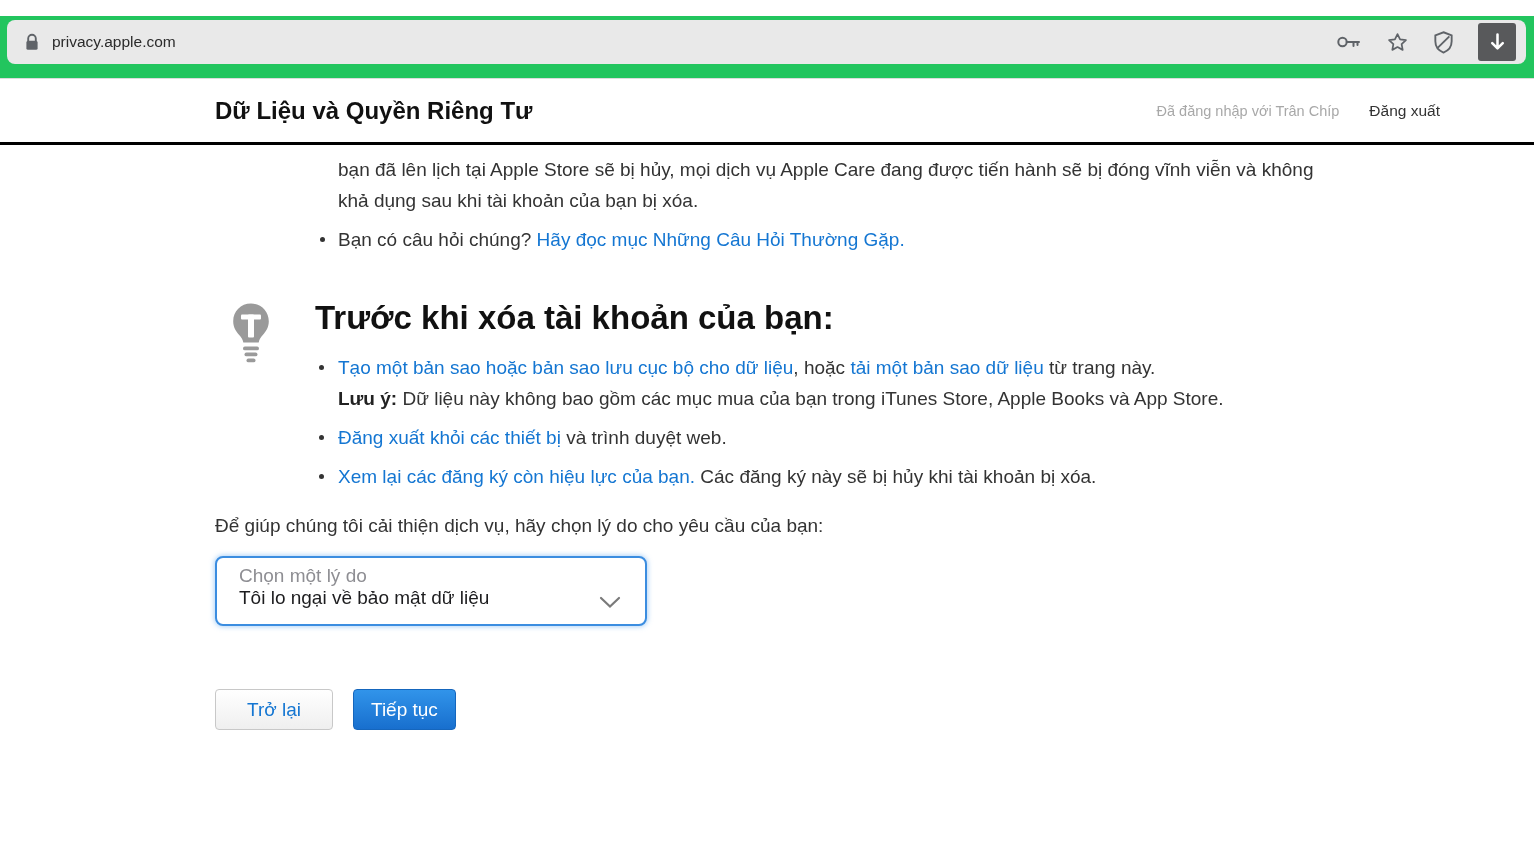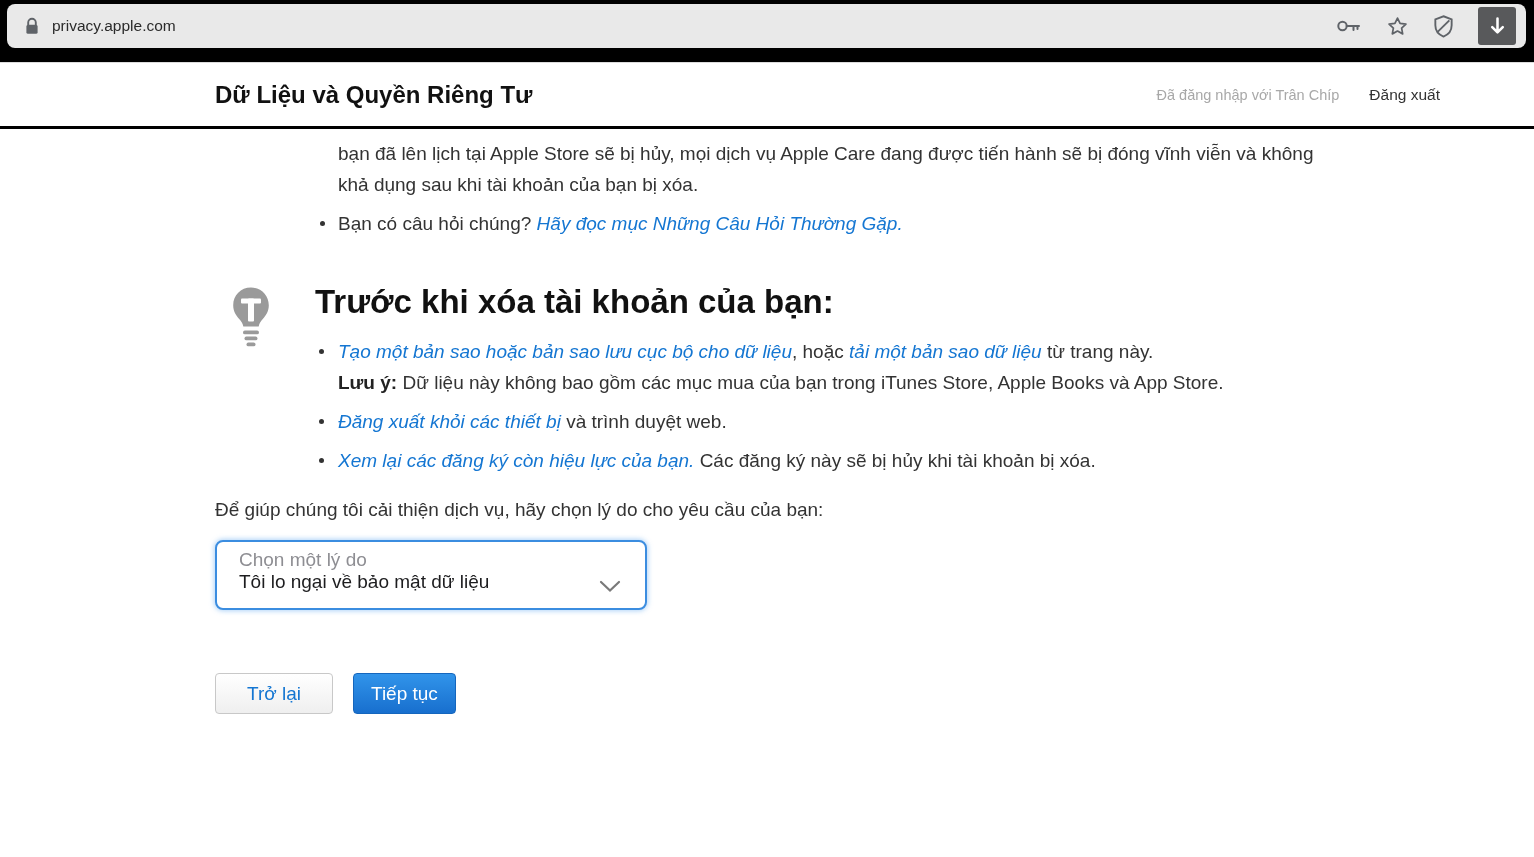--- a/index.html
+++ b/index.html
@@ -3,21 +3,21 @@
 <meta charset="utf-8">
 <style>
   * { box-sizing: border-box; }
   html,body { margin:0; padding:0; }
   body {
     width:1534px; height:857px; overflow:hidden;
     background:#fff; color:#333;
     font-family:"Liberation Sans","DejaVu Sans",sans-serif;
   }
   
-  .browser-bar { position:relative; height:63px; background:#000000; border-bottom:1px solid #dcdcdc; }
+  .browser-bar { position:relative; height:63px; background:#22c55e; border-bottom:1px solid #dcdcdc;margin-top:16px; }
   .url-bar {
     position:absolute; left:7px; right:8px; top:4px; height:44px;
     background:#e9e9e9; border-radius:8px;
     display:flex; align-items:center;
   }
   .lock { margin-left:18px; display:flex; }
   .url-text { margin-left:13px; font-size:15.5px; color:#2b2b2b; }
   .chrome-icons { margin-left:auto; display:flex; align-items:center; gap:24px; margin-right:10px; }
   .chrome-icons svg { display:block; }
   .dl-btn {
@@ -28,21 +28,21 @@
   .site-header {
     height:66px; display:flex; align-items:center;
     padding:0 94px 0 215px; border-bottom:3px solid #000000; background:#fff;
   }
   .page-title { font-size:24px; font-weight:700; color:#111; }
   .header-right { margin-left:auto; display:flex; align-items:baseline; gap:30px; }
   .signed-in { color:#a8a8a8; font-size:14.5px; }
   .sign-out { color:#333; font-size:15.5px; cursor:pointer; text-decoration:none; }
   
   .main { padding:9px 90px 0 215px; font-size:19px; line-height:31px; color:#333; }
-  .link { color:#1476d2; text-decoration:none; cursor:pointer;font-style:italic; }
+  .link { color:#1476d2; text-decoration:none; cursor:pointer; }
   strong { color:#222; }
   .continued { margin-left:123px; }
   ul { list-style:none; margin:0; padding:0; }
   li { position:relative; padding-left:20px; }
   li::before {
     content:""; position:absolute; left:2px; top:13px;
     width:5px; height:5px; border-radius:50%; background:#333;
   }
   .faq-list { margin-left:103px; margin-top:8px; }
   .tip { display:flex; margin-top:46px; }

